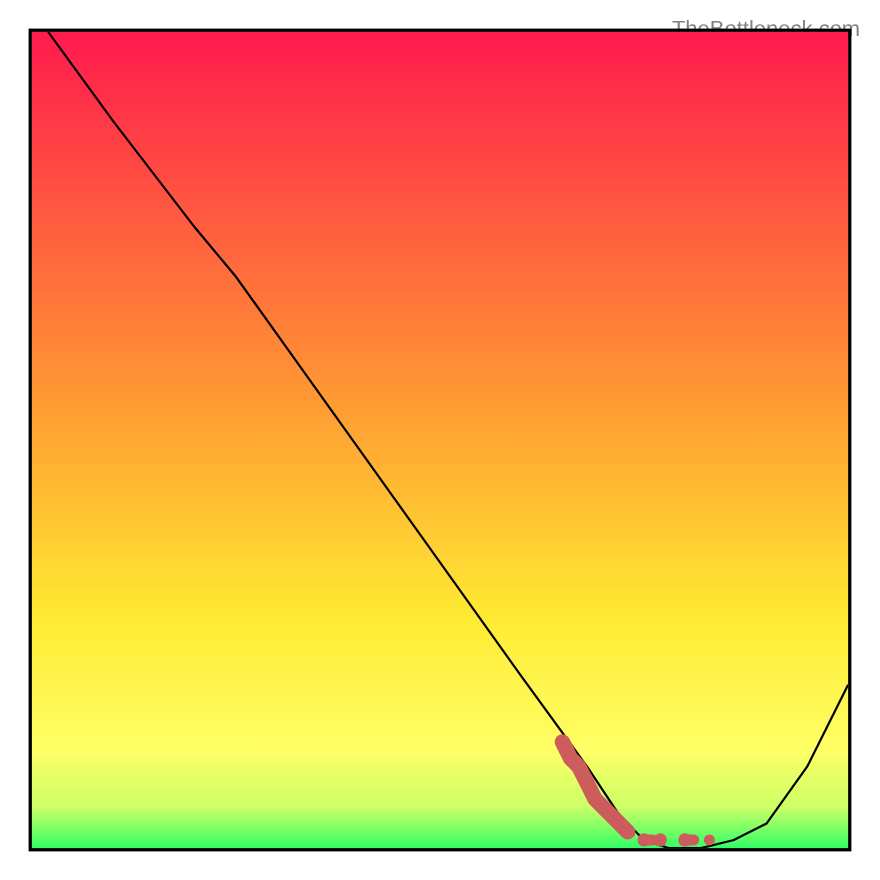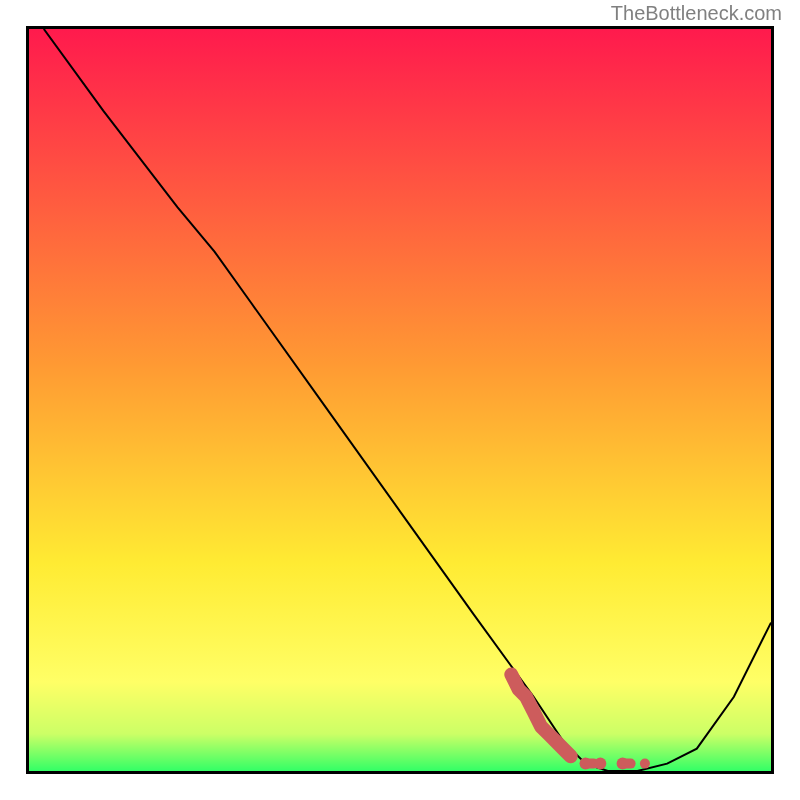--- a/index.html
+++ b/index.html
@@ -6,21 +6,21 @@
     margin: 0;
     padding: 0;
     width: 800px;
     height: 800px;
     background: #ffffff;
     font-family: Arial, sans-serif;
     position: relative;
   }
   .watermark {
     position: absolute;
-    top: 2px;
+    top: 16px;
     right: 18px;
     font-size: 20px;
     color: #808080;
     font-weight: normal;
   }
   .plot-area {
     position: absolute;
     left: 26px;
     top: 26px;
     width: 748px;

